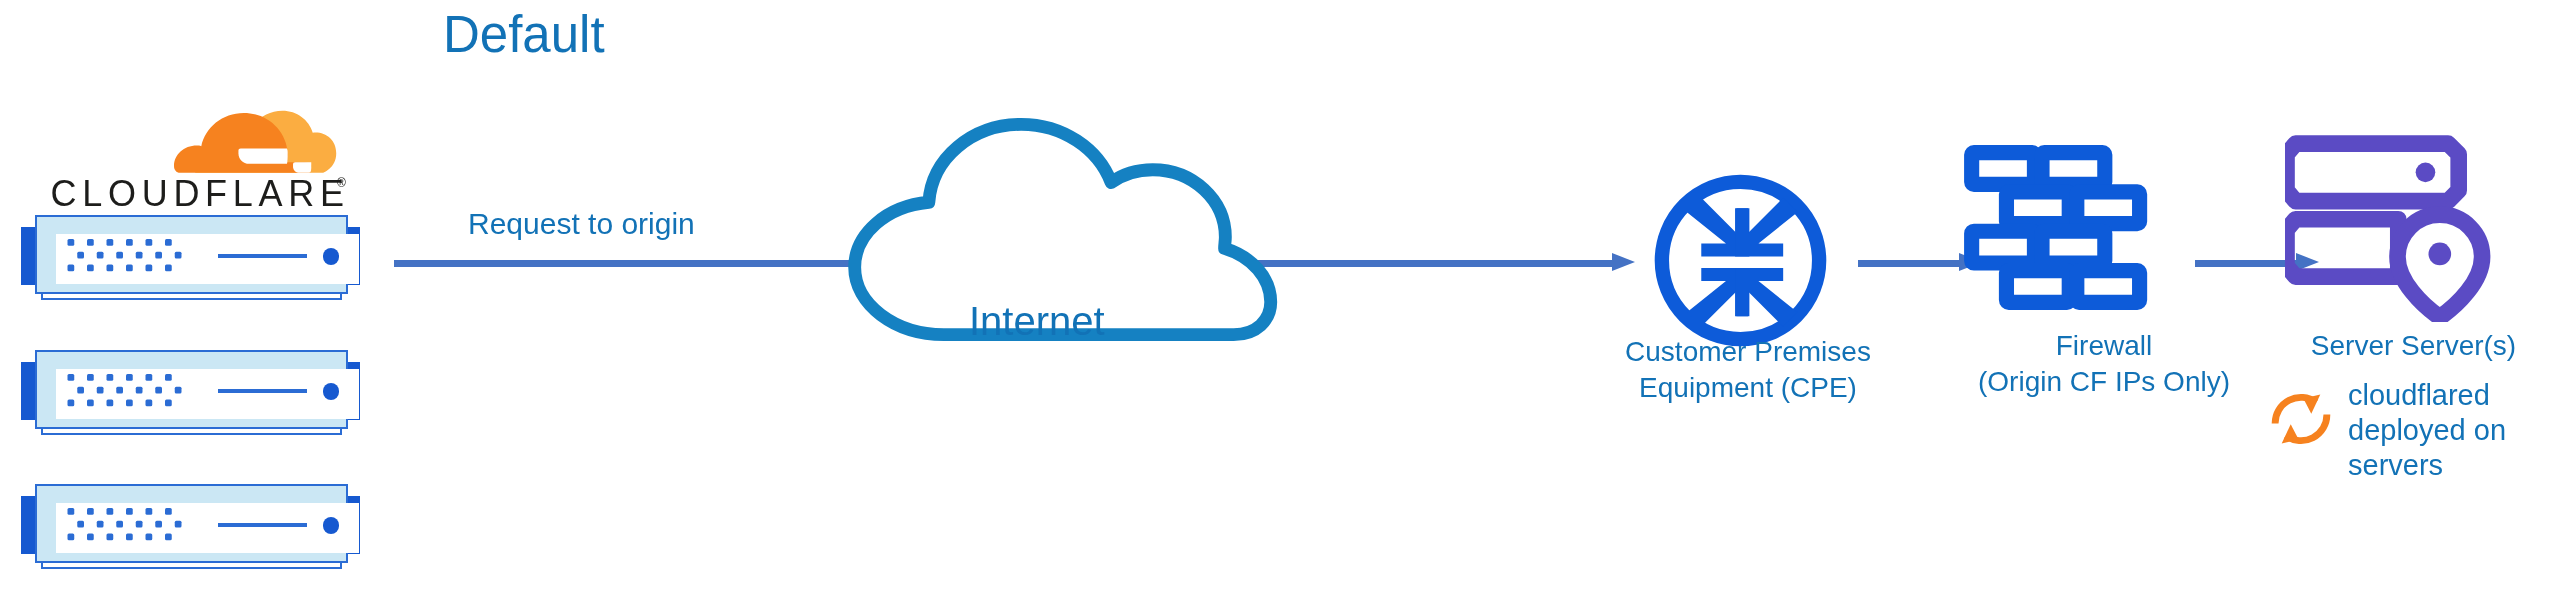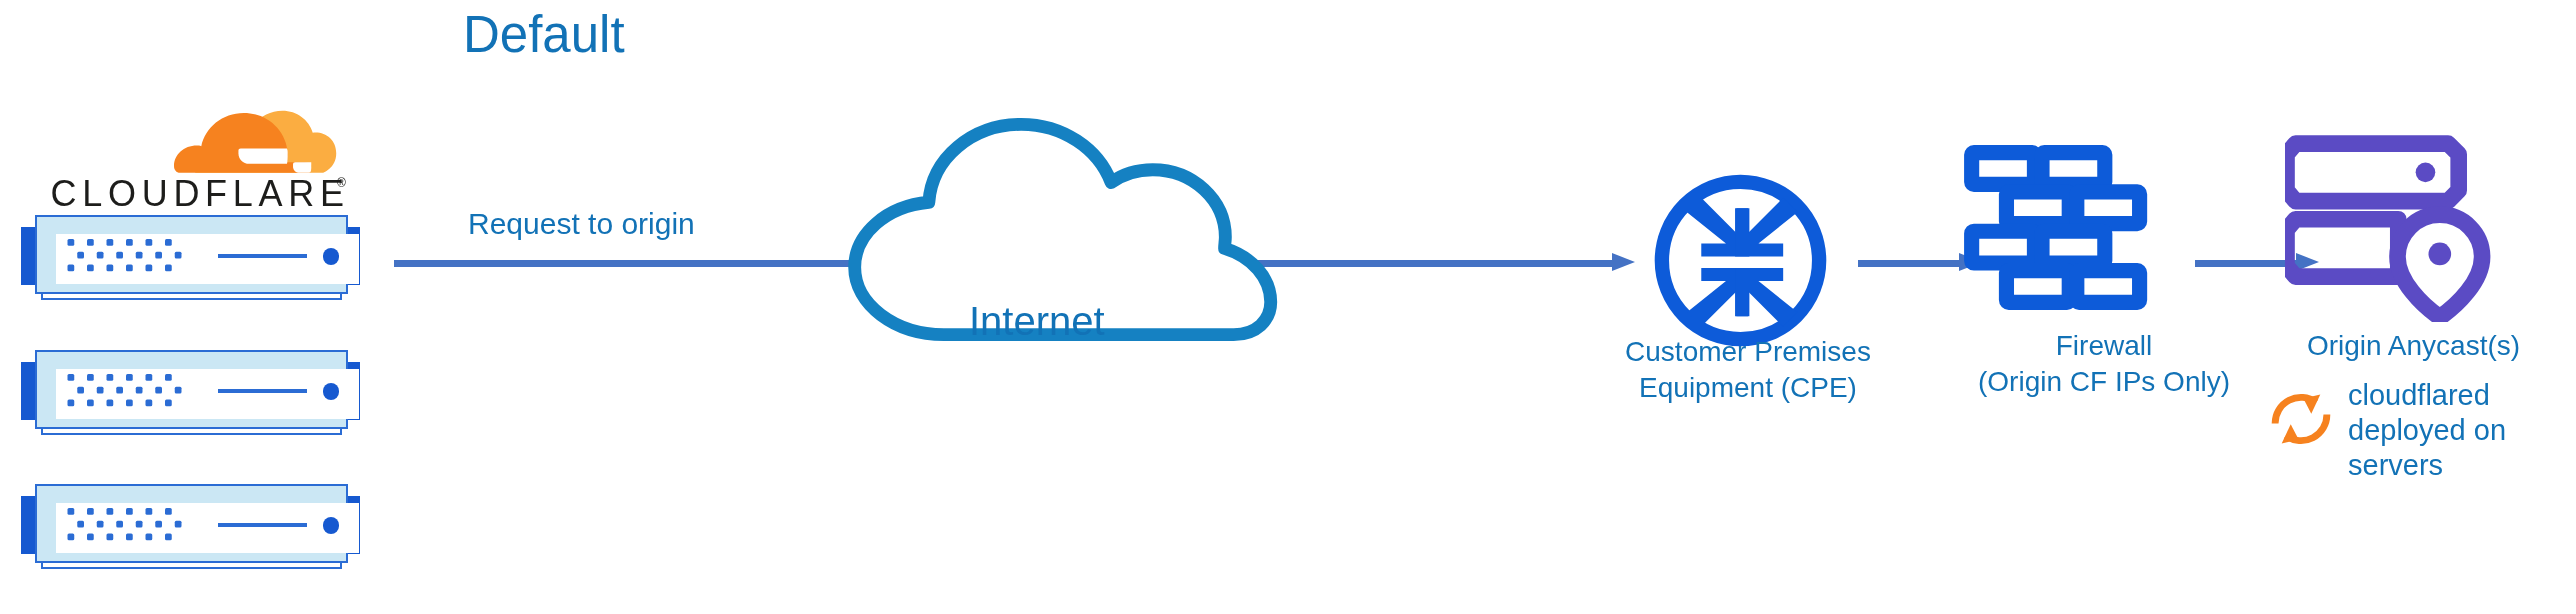--- a/index.html
+++ b/index.html
@@ -13,21 +13,20 @@
 
   .abs { position: absolute; }
 
   
   #page-title {
     left: 443px; top: 4.5px;
     font-size: 51px;
     color: #1272B6;
     letter-spacing: 0px;
     white-space: nowrap;
-    margin-left: 20px;
   }
 
   
   #cf-logo { left: 34px; top: 106px; width: 325px; height: 114px; }
   #cf-logo-cloud { position:absolute; left: 140px; top: 0px; width: 163px; height: 67px; }
   #cf-logo-wordmark {
     position: absolute; left: 16.6px; top: 67px;
     font-size: 36px; font-weight: 400; color: #1D1D1B;
     letter-spacing: 5.7px; white-space: nowrap;
     font-family: "Liberation Sans", sans-serif;
@@ -301,21 +300,21 @@
 
     <path d="M14 14 L216 14 L230 28 L230 76 L216 90 L14 90 L2 76 L2 28 Z" fill="none" stroke="#5B4BC4" stroke-width="22" stroke-linejoin="round"></path>
     <circle cx="186" cy="52" r="13" fill="#5B4BC4"></circle>
 
     <path d="M14 114 L150 114 L150 190 L14 190 L2 176 L2 128 Z" fill="none" stroke="#5B4BC4" stroke-width="22" stroke-linejoin="round"></path>
 
     <path d="M205 108 C236 108 261 133 261 164 C261 196 228 228 205 244
              C182 228 149 196 149 164 C149 133 174 108 205 108 Z" fill="#FFFFFF" stroke="#5B4BC4" stroke-width="22" stroke-linejoin="round"></path>
     <circle cx="205" cy="160" r="15" fill="#5B4BC4"></circle>
   </svg>
-  <div class="abs node-label" id="label-origin">Origin Anycast(s)</div>
+  <div class="abs node-label" id="label-origin">Server Server(s)</div>
 
   <div class="abs" id="cloudflared-block">
     <svg id="cloudflared-icon" viewBox="0 0 92 92">
       <g fill="none" stroke="#F6821F" stroke-width="9" stroke-linecap="butt">
         <path d="M12 52 A34 34 0 0 1 66 24"></path>
         <path d="M80 40 A34 34 0 0 1 26 68"></path>
       </g>
       <path d="M66 10 L66 38 L48 24 Z" fill="#F6821F" transform="rotate(25 60 24)"></path>
       <path d="M26 82 L26 54 L44 68 Z" fill="#F6821F" transform="rotate(25 32 68)"></path>
     </svg>

